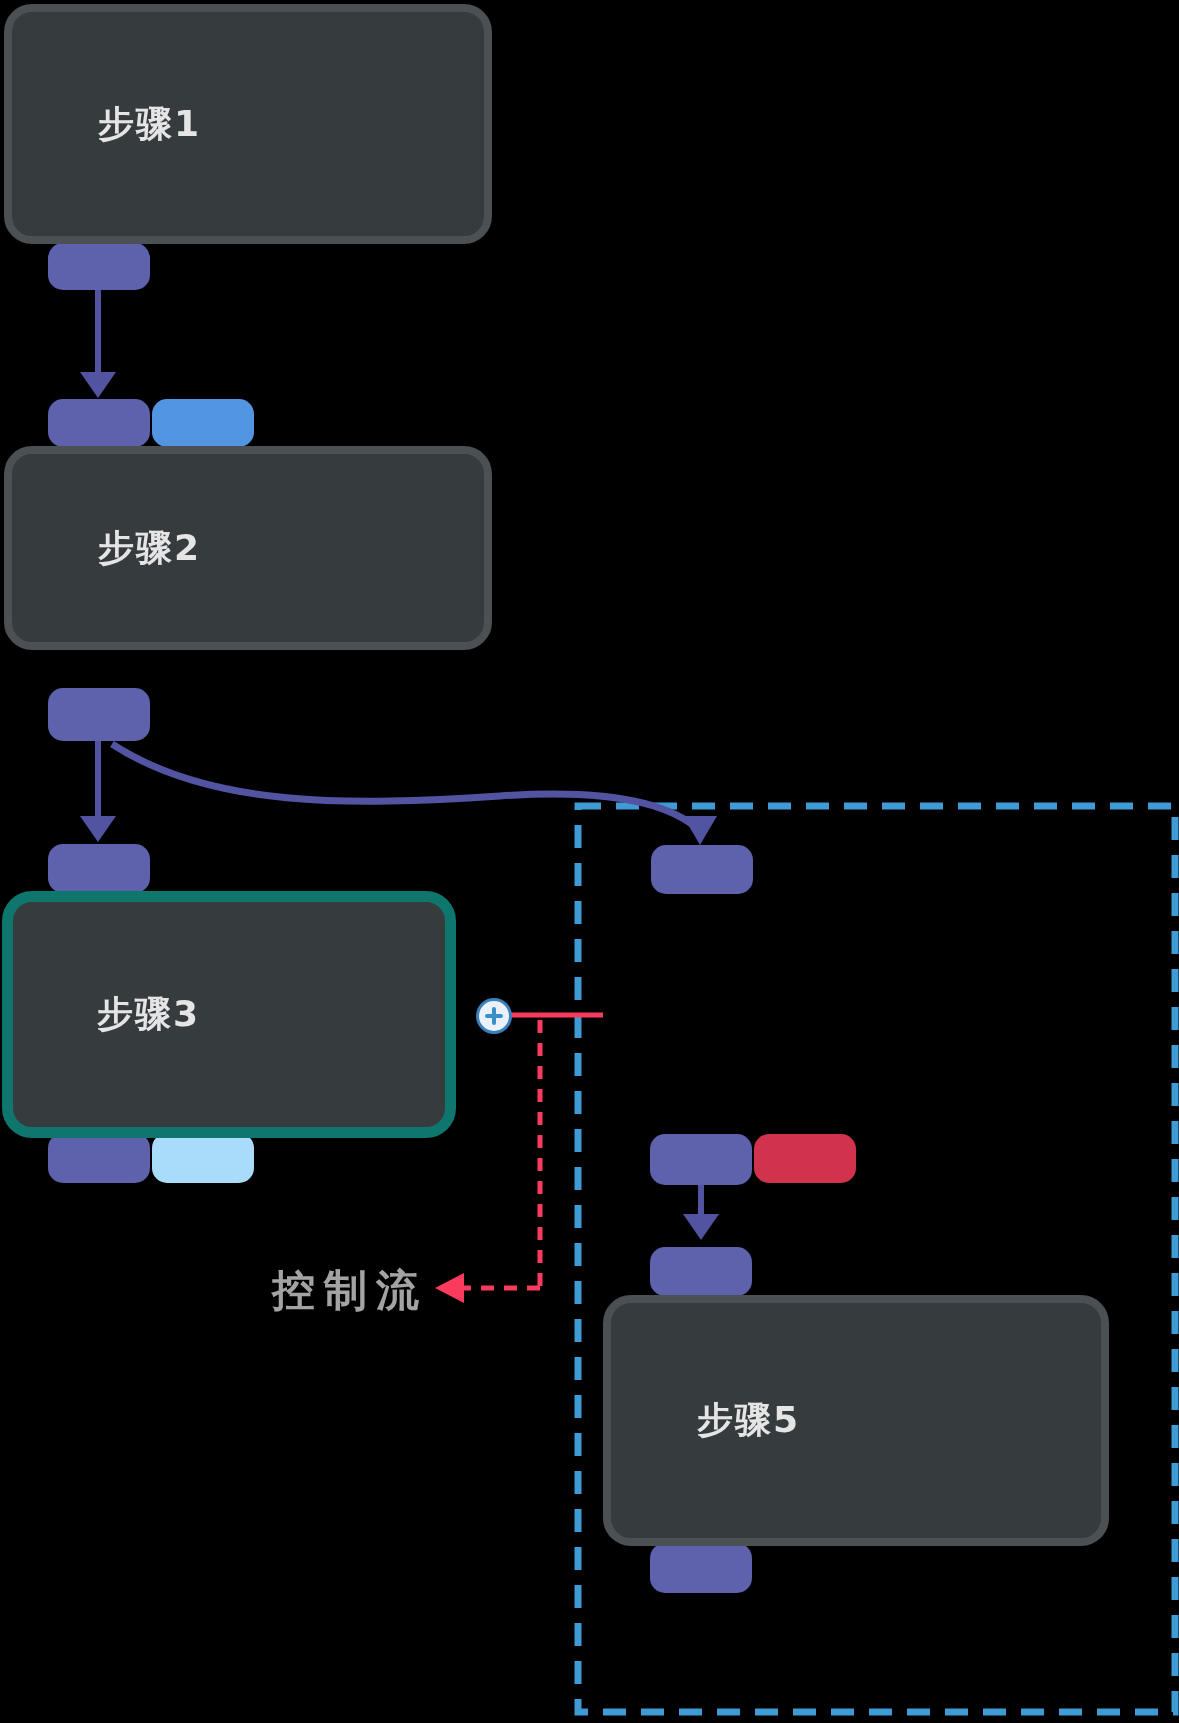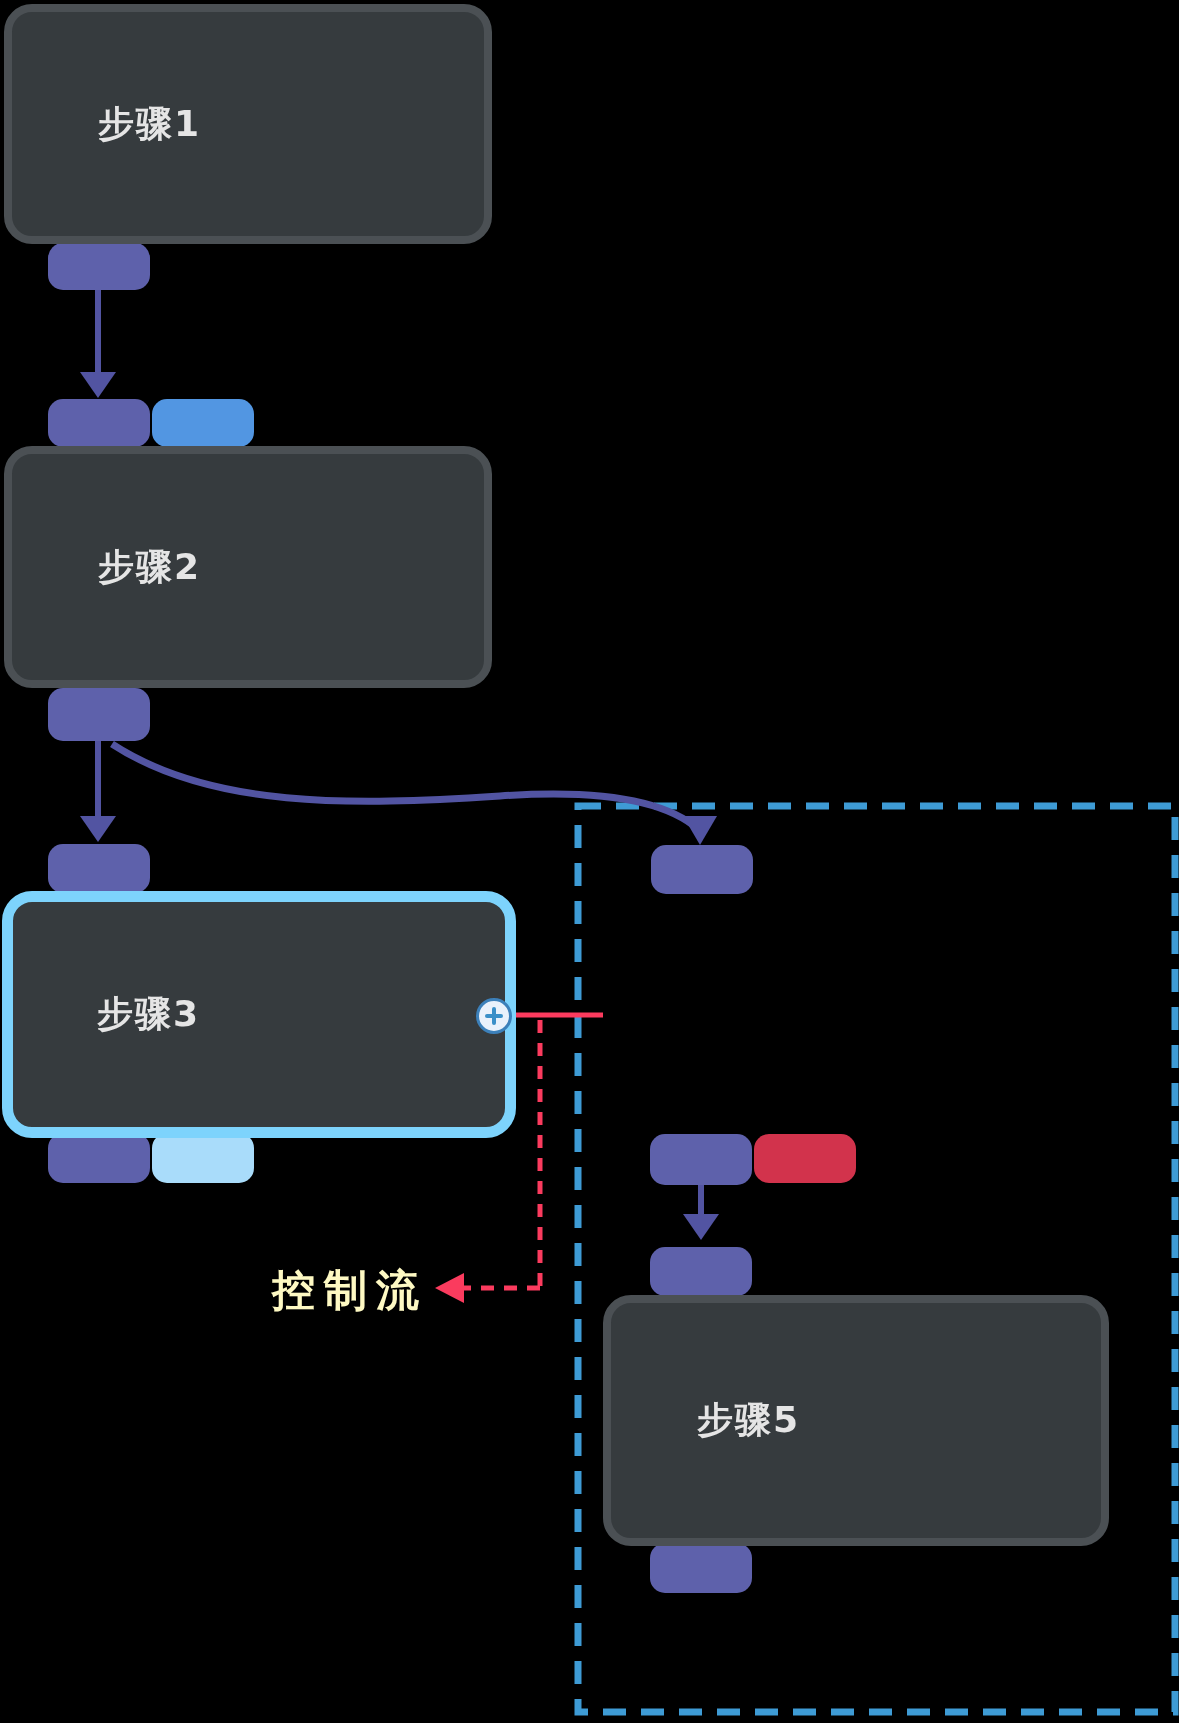--- a/index.html
+++ b/index.html
@@ -21,23 +21,23 @@
 
   
   .node{
     position:absolute;z-index:3;box-sizing:border-box;
     background:#363b3e;border:8px solid #4b5054;border-radius:28px;
     display:flex;align-items:center;
     color:#e5e5e5;font-size:36px;font-weight:600;letter-spacing:2px;
     padding-left:86px;
   }
   #node-step1{left:4px;top:4px;width:488px;height:240px;}
-  #node-step2{left:4px;top:446px;width:488px;height:242px;}
-  #node-step3{left:2px;top:891px;width:514px;height:247px;
-    border:11px solid #7dd3fc;border-radius:30px;padding-left:84px;align-items:center;}
+  #node-step2{left:4px;top:446px;width:488px;height:204px;}
+  #node-step3{left:2px;top:891px;width:454px;height:247px;
+    border:11px solid #0f766e;border-radius:30px;padding-left:84px;align-items:center;}
   #node-step4{left:603px;top:893px;width:506px;height:245px;}
   #node-step5{left:603px;top:1295px;width:506px;height:251px;}
 
   
   #t-s1-out {left:48px; top:243px; height:47px;}
   #t-s2-in1 {left:48px; top:399px;}
   #t-s2-in2 {left:152px;top:399px;}
   #t-s2-out {left:48px; top:688px; height:53px;}
   #t-s3-in  {left:48px; top:844px; height:49px;}
   #t-s3-out1{left:48px; top:1133px;height:50px;}
@@ -53,21 +53,21 @@
     position:absolute;left:476px;top:998px;width:36px;height:36px;z-index:4;
     background:#e9f1fb;border:3px solid #3c80ba;border-radius:50%;
     box-sizing:border-box;cursor:pointer;
   }
   .plus-btn .bar-h{position:absolute;left:6px;top:13px;width:18px;height:4px;background:#3a8fc8;border-radius:2px;}
   .plus-btn .bar-v{position:absolute;left:13px;top:6px;width:4px;height:18px;background:#3a8fc8;border-radius:2px;}
 
   
   .flow-label{
     position:absolute;left:272px;top:1262px;z-index:4;
-    color:#fef9c3;font-size:43px;font-weight:700;letter-spacing:9px;
+    color:#a3a3a3;font-size:43px;font-weight:700;letter-spacing:9px;
     white-space:nowrap;
   }
 </style>
 </head>
 <body>
 
 <div class="canvas">
 
   <svg class="overlay" width="1179" height="1723" viewBox="0 0 1179 1723">
 

